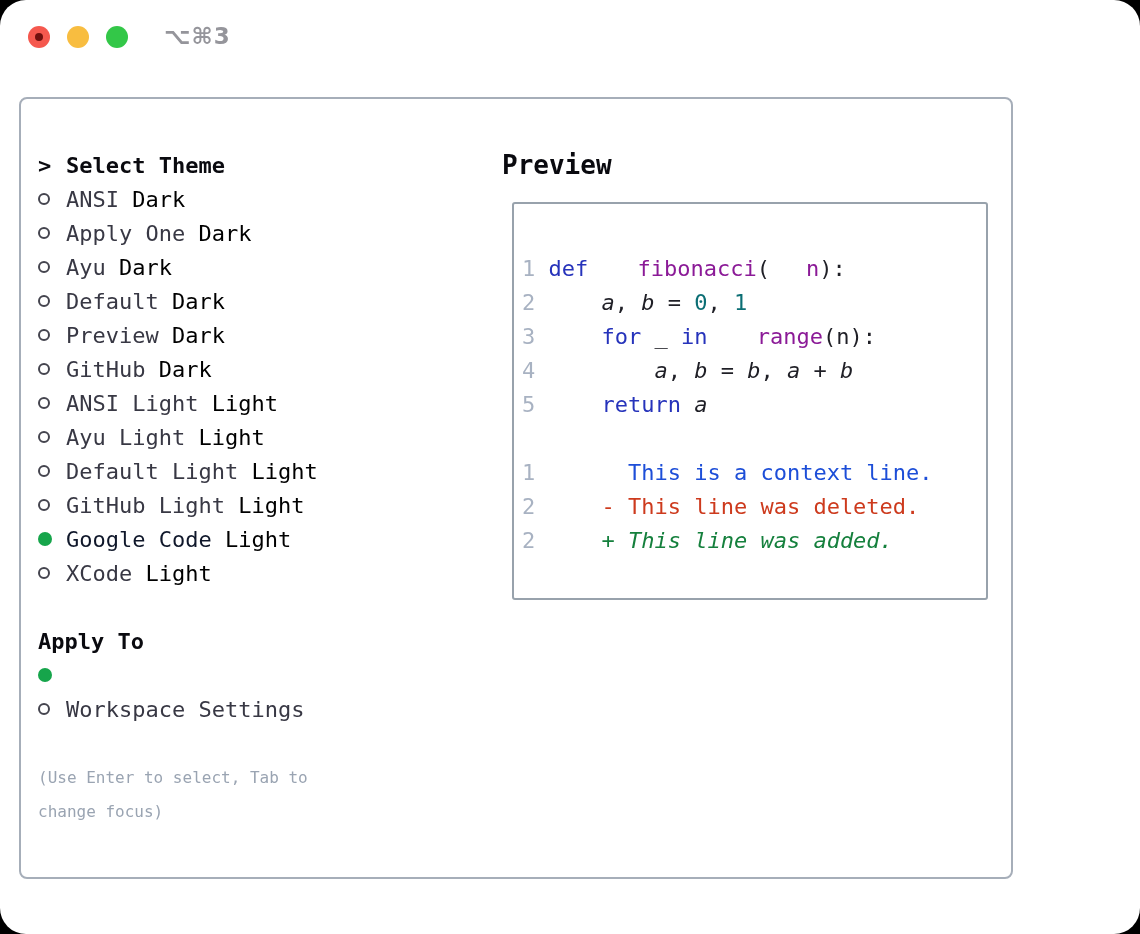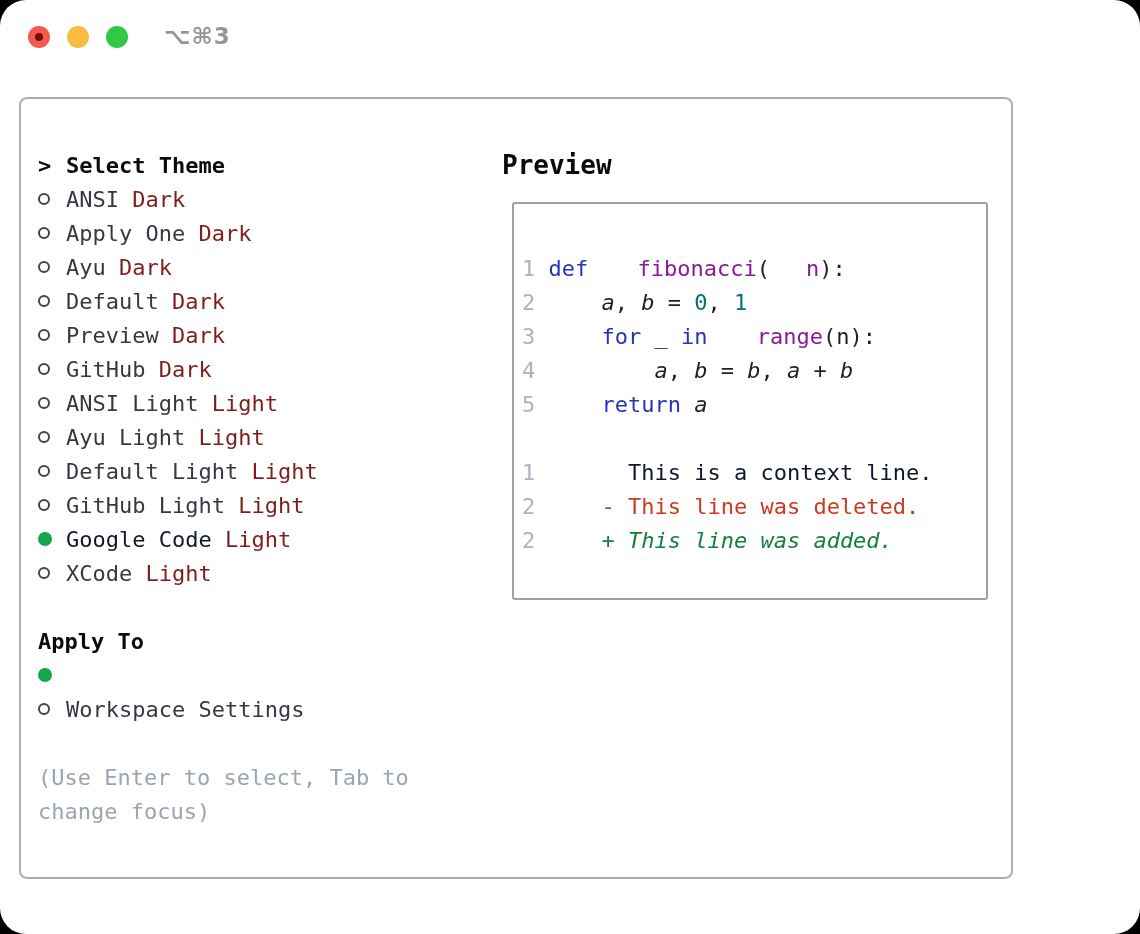--- a/index.html
+++ b/index.html
@@ -52,25 +52,25 @@
   .gutter { display: inline-flex; align-items: center; width: 28px; flex: 0 0 28px; }
   .prompt-caret { font-weight: 700; color: #0a0a0f; }
   .radio {
     width: 12px; height: 12px; border-radius: 50%;
     border: 2px solid #44444e; box-sizing: border-box;
   }
   .radio.sel { width: 14px; height: 14px; border: none; background: #16a54b; }
   .hdr { font-weight: 700; color: #0a0a0f; }
   .subhdr { font-weight: 600; color: #0a0a0f; }
   .green { color: #0f172a; }
-  .variant { color: #7f1d1d; margin-left: 1ch; }
+  .variant { color: #000000; margin-left: 1ch; }
   .blank-row { height: 34px; }
   .indent { }
   .help-line { height: 34px; display: flex; align-items: center;
-               font-size: 22px; color: #9aa4b2; white-space: pre; }
+               font-size: 16px; color: #9aa4b2; white-space: pre; }
   
   .preview-title {
     position: absolute; left: 481px; top: 49px; height: 34px;
     display: flex; align-items: center;
     font-size: 26px; font-weight: 700; color: #0a0a0f;
   }
   .preview-box {
     position: absolute; left: 491px; top: 103px;
     width: 476px; height: 398px;
     border: 2px solid #98a2ac; border-radius: 3px;
@@ -81,21 +81,21 @@
     display: flex; height: 34px; align-items: center;
     font-size: 22px; white-space: pre;
   }
   .ln { display: inline-block; width: 2ch; flex: 0 0 auto; color: #a8b2c2; }
   .code { white-space: pre; color: #1f1f26; }
   .tok-pln { color: #1f1f26; }
   .tok-kw  { color: #2633bb; }
   .tok-fn  { color: #8b1a97; margin-left: 36px; }
   .tok-lit { color: #0b6e74; }
   .tok-var { color: #1f1f26; font-style: italic; }
-  .tok-ctx { color: #0f172a; }
+  .tok-ctx { color: #1d4ed8; }
   .tok-del { color: #cd3a1d; }
   .tok-add { color: #15803d; font-style: italic; }
 </style>
 </head>
 <body>
 
 <div class="window">
 
   <div class="titlebar">
     <button class="tl-btn tl-close">

